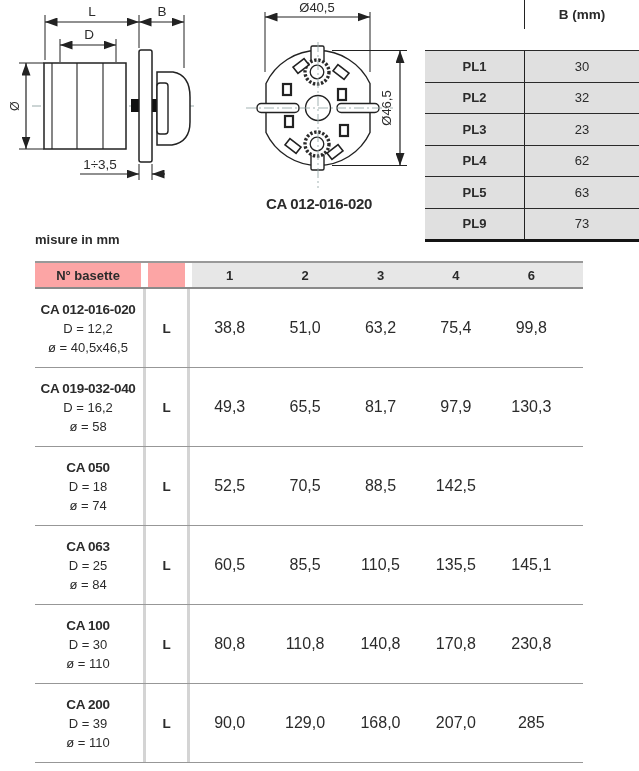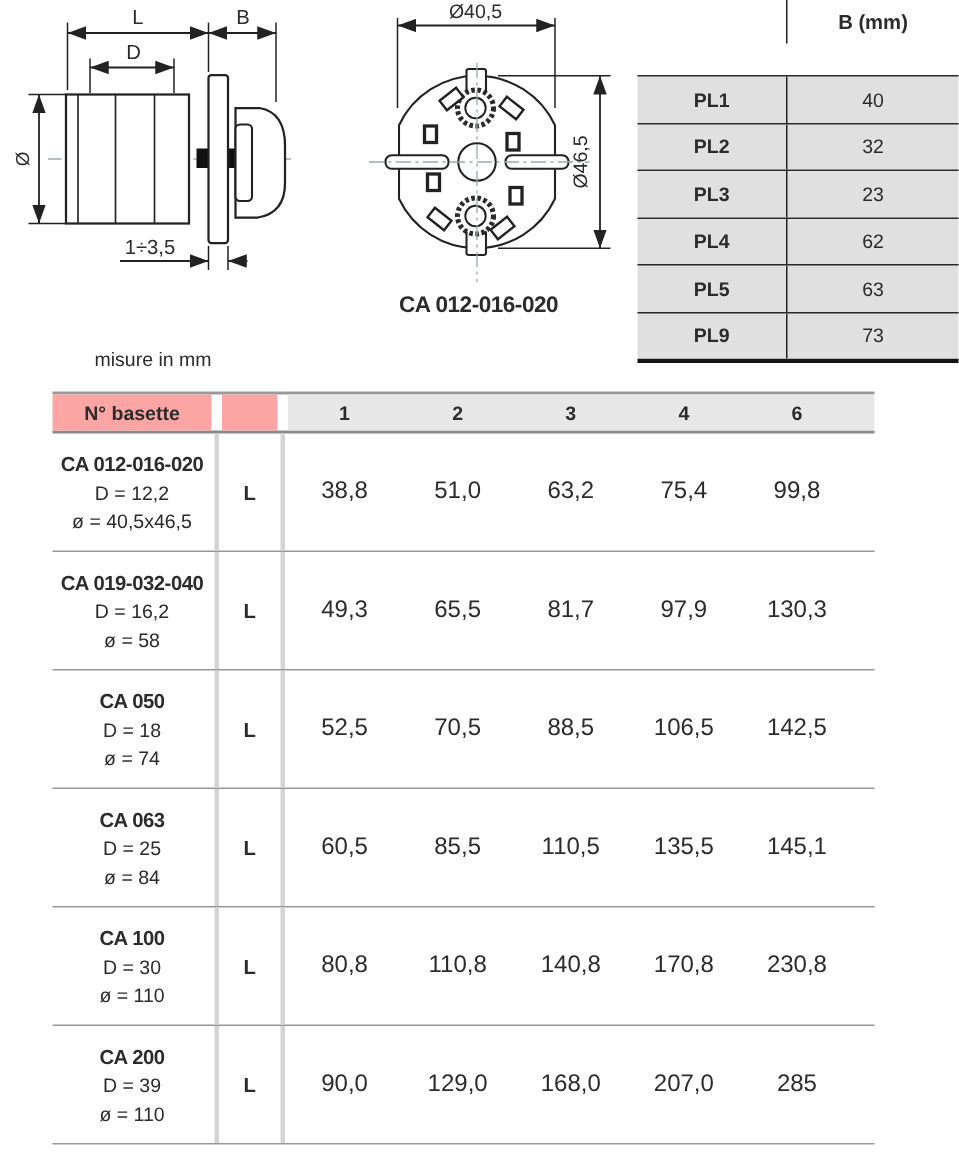--- a/index.html
+++ b/index.html
@@ -19,21 +19,21 @@
   
   .pl-table{position:absolute;left:425px;top:0;width:238px;box-sizing:border-box;}
   .pl-header{display:grid;grid-template-columns:100px 114px;height:29px;}
   .pl-header .pl-hc1{border-right:1.5px solid #222;}
   .pl-header .pl-hc2{display:flex;align-items:center;justify-content:center;font-weight:bold;font-size:13.5px;}
   .pl-body{border-bottom:3px solid #141414;margin-top:21px;}
   .pl-row{display:grid;grid-template-columns:100px 114px;height:31.5px;background:#e0e0e0;border-top:1px solid #2a2a2a;box-sizing:border-box;}
   .pl-row div{display:flex;align-items:center;justify-content:center;font-size:13px;}
   .pl-row .pl-code{font-weight:bold;border-right:1.5px solid #222;box-sizing:border-box;}
   
-  .units-note{position:absolute;left:35px;top:232px;font-weight:normal;font-size:13px;margin-left:28px;}
+  .units-note{position:absolute;left:35px;top:232px;font-weight:bold;font-size:13px;}
   
   .main-table{position:absolute;left:35px;top:261px;width:548px;}
   .mt-grid{display:grid;grid-template-columns:106px 7px 37px 7px 1fr;}
   .mt-header{height:24px;border-top:2px solid #999;border-bottom:2px solid #8a8a8a;}
   .mt-header .hcell{background:#fca5a5;display:flex;align-items:center;justify-content:center;font-weight:bold;font-size:13px;}
   .hdr-cols{background:#e7e7e7;display:grid;grid-template-columns:repeat(5,1fr);padding-right:14px;font-weight:bold;font-size:13px;}
   .hdr-cols span{display:flex;align-items:center;justify-content:center;}
   .mt-row{height:79px;border-bottom:1px solid #979797;box-sizing:border-box;}
   .sep{width:3px;height:100%;margin:0 2px;background:#d4d4d4;}
   .sep-h{width:7px;background:transparent;}
@@ -136,21 +136,21 @@
 <div class="fv-caption">CA 012-016-020</div>
 
 <div class="pl-table">
   <div class="pl-header">
     <div class="pl-hc1"></div>
     <div class="pl-hc2">B (mm)</div>
   </div>
   <div class="pl-body">
     <div class="pl-row">
       <div class="pl-code">PL1</div>
-      <div>40</div>
+      <div>30</div>
     </div>
     <div class="pl-row">
       <div class="pl-code">PL2</div>
       <div>32</div>
     </div>
     <div class="pl-row">
       <div class="pl-code">PL3</div>
       <div>23</div>
     </div>
     <div class="pl-row">
@@ -227,21 +227,20 @@
       <span class="subline">D = 18</span>
       <span class="subline">ø = 74</span>
     </div>
     <div class="sep"></div>
     <div class="l-cell">L</div>
     <div class="sep"></div>
     <div class="vals">
       <span>52,5</span>
       <span>70,5</span>
       <span>88,5</span>
-      <span>106,5</span>
       <span>142,5</span>
     </div>
   </div>
 
   <div class="mt-grid mt-row">
     <div class="name-cell">
       <span class="model">CA 063</span>
       <span class="subline">D = 25</span>
       <span class="subline">ø = 84</span>
     </div>

